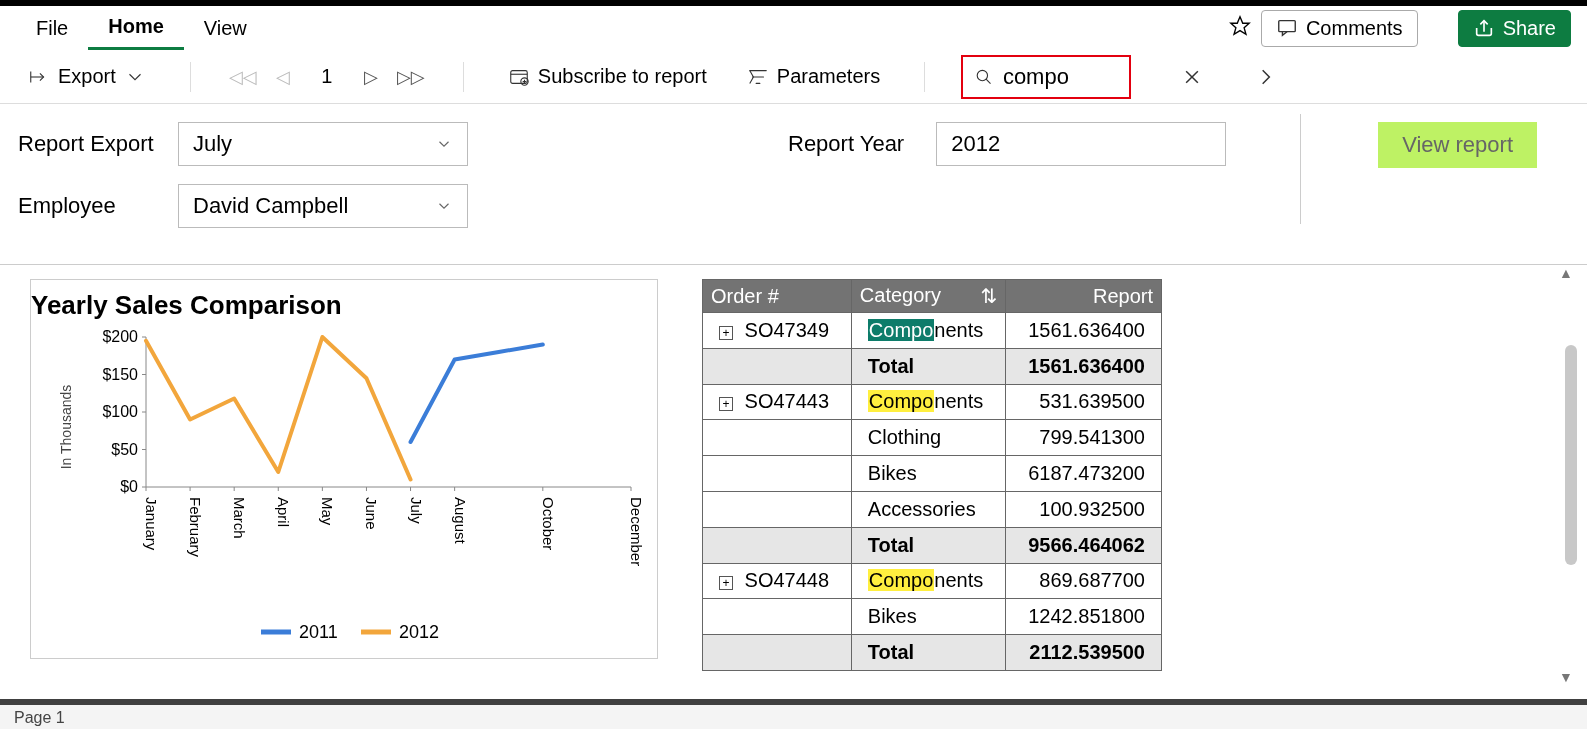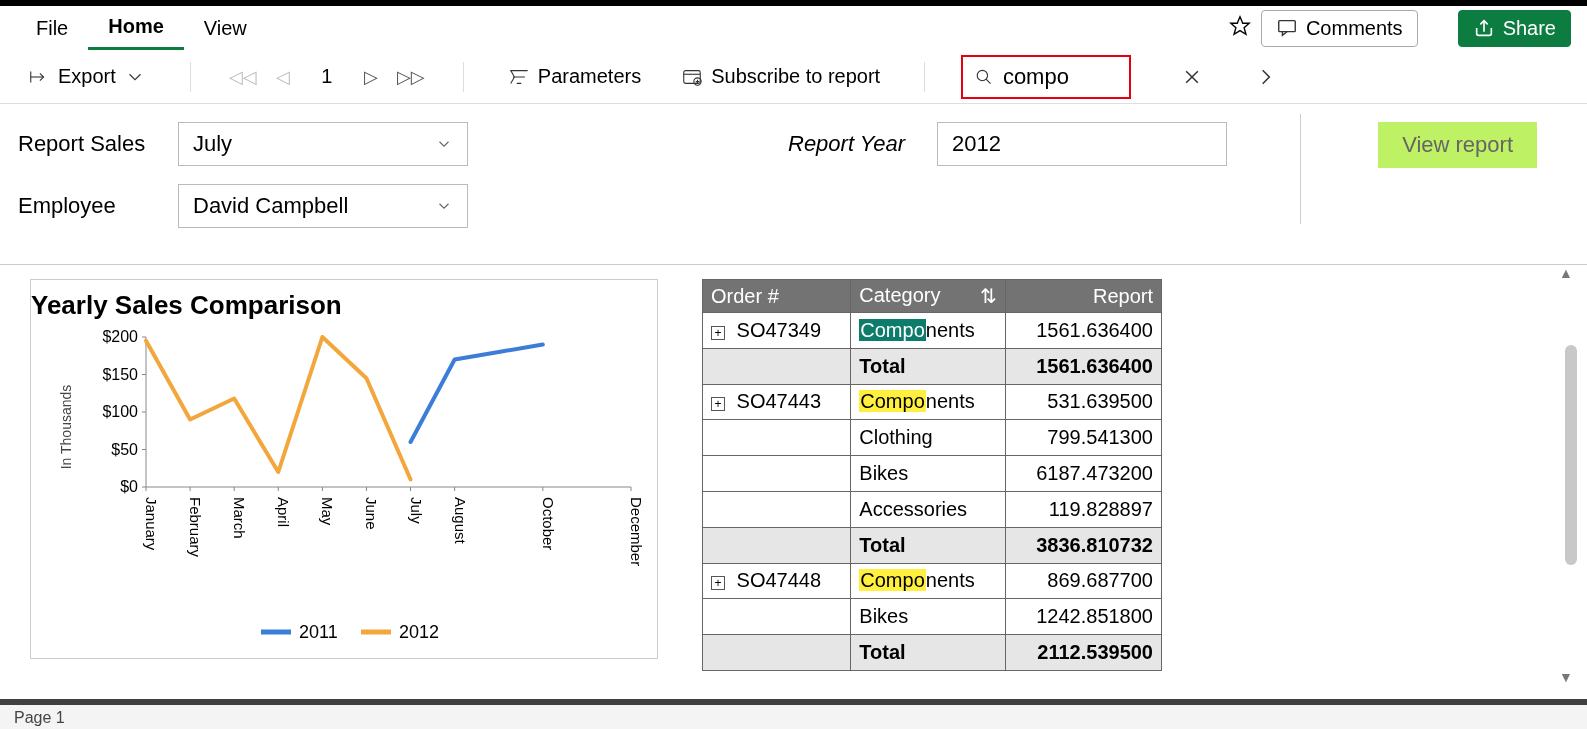--- a/index.html
+++ b/index.html
@@ -30,35 +30,35 @@
 .search-box svg { width: 22px; height: 22px; stroke: #333; fill: none; stroke-width: 1.5; }
 .close-btn, .next-btn { width: 26px; height: 26px; cursor: pointer; color: #333; margin-left: 24px; display:flex; align-items:center; justify-content:center;}
 .close-btn svg, .next-btn svg { width: 20px; height: 20px; stroke: #333; fill: none; stroke-width: 1.8; }
 
 
 .params-area { display: flex; align-items: flex-start; padding: 18px 18px 18px 18px; border-bottom: 1px solid #ccc; position: relative; }
 .param-row { display: flex; gap: 20px; align-items: center; margin-bottom: 18px; }
 .param-label { font-size: 22px; width: 140px; }
 .dropdown { display: flex; align-items: center; justify-content: space-between; border: 1px solid #bbb; width: 290px; height: 44px; padding: 0 14px; font-size: 22px; background:#fff; cursor:pointer;}
 .dropdown svg { width: 18px; height: 18px; stroke: #666; fill: none; stroke-width: 1.5; }
-.year-label { font-size: 22px; margin-left: 300px; font-style: italic; }
+.year-label { font-size: 22px; margin-left: 300px; }
 .year-input { border: 1px solid #bbb; width: 290px; height: 44px; padding: 0 14px; font-size: 22px; margin-left: 12px; }
 .view-report-btn { position: absolute; right: 50px; top: 18px; background: #bef264; border: none; padding: 10px 24px; font-size: 22px; color: #666; cursor: pointer; }
 .vr-sep { position:absolute; left: 1300px; top: 10px; width:1px; height: 110px; background:#ccc; }
 
 
 .report-body { display: flex; padding: 14px 30px; gap: 44px; height: 420px; overflow: hidden; position: relative;}
 .chart-box { border: 1px solid #ccc; width: 628px; height: 380px; position: relative; padding-top: 10px;}
 .chart-title { font-size: 26px; font-weight: 600; text-align: left; margin-bottom: 6px; }
 
 
 .data-table { border-collapse: collapse; font-size: 20px; width: 460px; }
 .data-table th { background: #737373; color: #fff; border: 1px solid #666; padding: 4px 8px; text-align: left; font-weight: 400; }
 .data-table th:last-child, .data-table td:last-child { text-align: right;}
-.data-table td { border: 1px solid #666; padding: 3px 8px; height: 32px; vertical-align: middle;}
+.data-table td { border: 1px solid #666; padding: 3px 16px; height: 32px; vertical-align: middle;}
 .data-table td.order { white-space: nowrap; }
 .total-row td { background: #e6e6e6; font-weight: 600; }
 .expand { display:inline-block; width:14px; height:14px; border:1px solid #555; font-size:12px; line-height:12px; text-align:center; margin-right:6px; cursor:pointer;}
 .hl-green { background: #0d7c6a; color: #fff; padding: 0 1px; }
 .hl-yellow { background: #ffef3f; padding: 0 1px; }
 .sort-icon { float:right; }
 
 
 .scroll-markers { position:absolute; right: 8px; top: 0; height: 100%; width: 20px; }
 .scroll-up { position:absolute; top:0; font-size:14px; color:#777;}
@@ -115,34 +115,34 @@
   <div class="tb-group">
     <span class="nav-btn disabled">◁◁</span>
     <span class="nav-btn disabled">◁</span>
     <input class="page-input" value="1" style="">
     <span class="nav-btn">▷</span>
     <span class="nav-btn">▷▷</span>
   </div>
   <div class="tb-sep"></div>
   <div class="tb-btn">
     <svg viewBox="0 0 24 24">
-        <path d="M3 5 h18 M6 12 h12 M10 19 h4" stroke-linecap="round"></path>
-        <path d="M3 5 l4 7 l-4 7" fill="none"></path>
-      </svg>
-    <span>Parameters</span>
-  </div>
-  <div class="tb-btn">
-    <svg viewBox="0 0 24 24">
         <rect x="3" y="5" width="18" height="14" rx="2"></rect>
         <path d="M3 9 h18"></path>
         <circle cx="18" cy="17" r="4" stroke-width="1.2"></circle>
         <path d="M18 15 v4 M16 17 h4"></path>
       </svg>
     <span>Subscribe to report</span>
   </div>
+  <div class="tb-btn">
+    <svg viewBox="0 0 24 24">
+        <path d="M3 5 h18 M6 12 h12 M10 19 h4" stroke-linecap="round"></path>
+        <path d="M3 5 l4 7 l-4 7" fill="none"></path>
+      </svg>
+    <span>Parameters</span>
+  </div>
   <div class="tb-sep"></div>
   <div class="search-box">
     <svg viewBox="0 0 24 24">
         <circle cx="10" cy="10" r="7"></circle>
         <line x1="15" y1="15" x2="21" y2="21"></line>
       </svg>
     <input value="compo" style="">
   </div>
   <div class="close-btn">
     <svg viewBox="0 0 24 24">
@@ -153,21 +153,21 @@
   <div class="next-btn">
     <svg viewBox="0 0 24 24">
         <polyline points="8 4 16 12 8 20"></polyline>
       </svg>
   </div>
 </div>
 
 <div class="params-area">
   <div>
     <div class="param-row">
-      <div class="param-label">Report Sales</div>
+      <div class="param-label">Report Export</div>
       <div class="dropdown">
         <span>July</span>
         <svg viewBox="0 0 24 24">
             <polyline points="6 9 12 15 18 9"></polyline>
           </svg>
       </div>
       <div class="year-label">Report Year</div>
       <input class="year-input" value="2012" style="">
     </div>
     <div class="param-row">
@@ -260,26 +260,26 @@
           <td>799.541300</td>
         </tr>
         <tr>
           <td class="order"></td>
           <td>Bikes</td>
           <td>6187.473200</td>
         </tr>
         <tr>
           <td class="order"></td>
           <td>Accessories</td>
-          <td>119.828897</td>
+          <td>100.932500</td>
         </tr>
         <tr class="total-row">
           <td></td>
           <td>Total</td>
-          <td>3836.810732</td>
+          <td>9566.464062</td>
         </tr>
         <tr>
           <td class="order"><span class="expand">+</span> SO47448</td>
           <td><span class="hl-yellow">Compo</span>nents</td>
           <td>869.687700</td>
         </tr>
         <tr>
           <td class="order"></td>
           <td>Bikes</td>
           <td>1242.851800</td>

